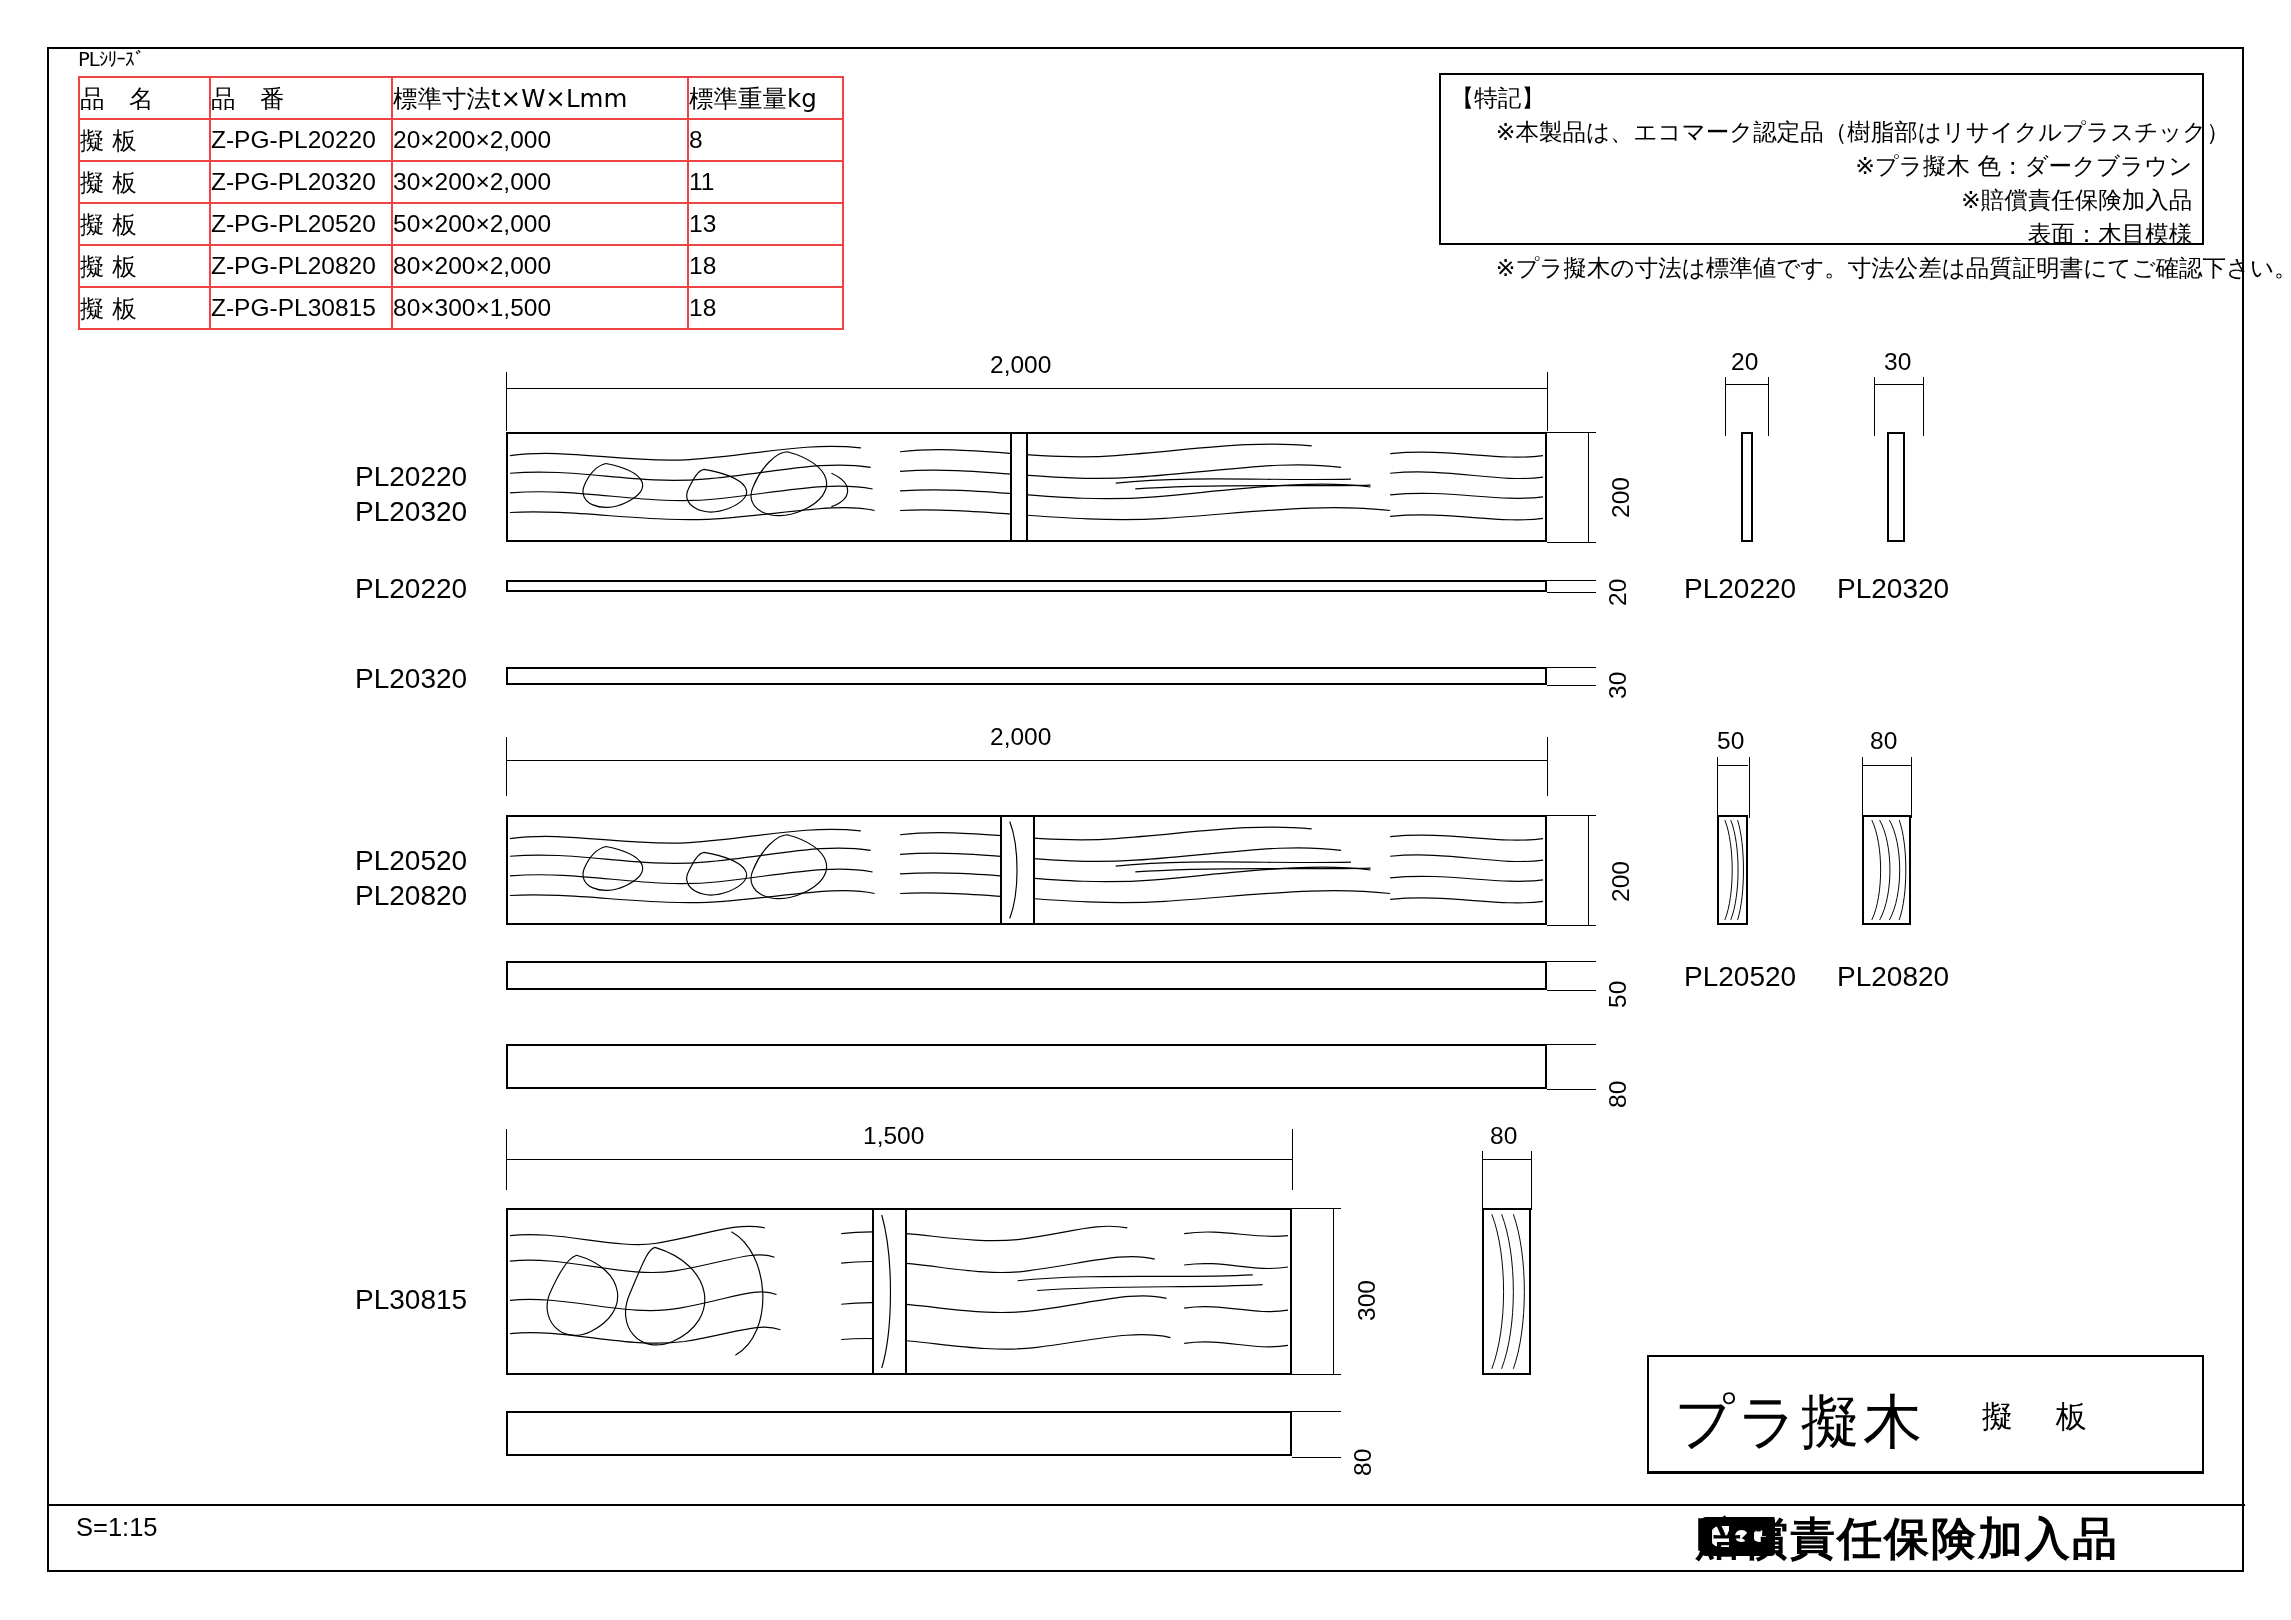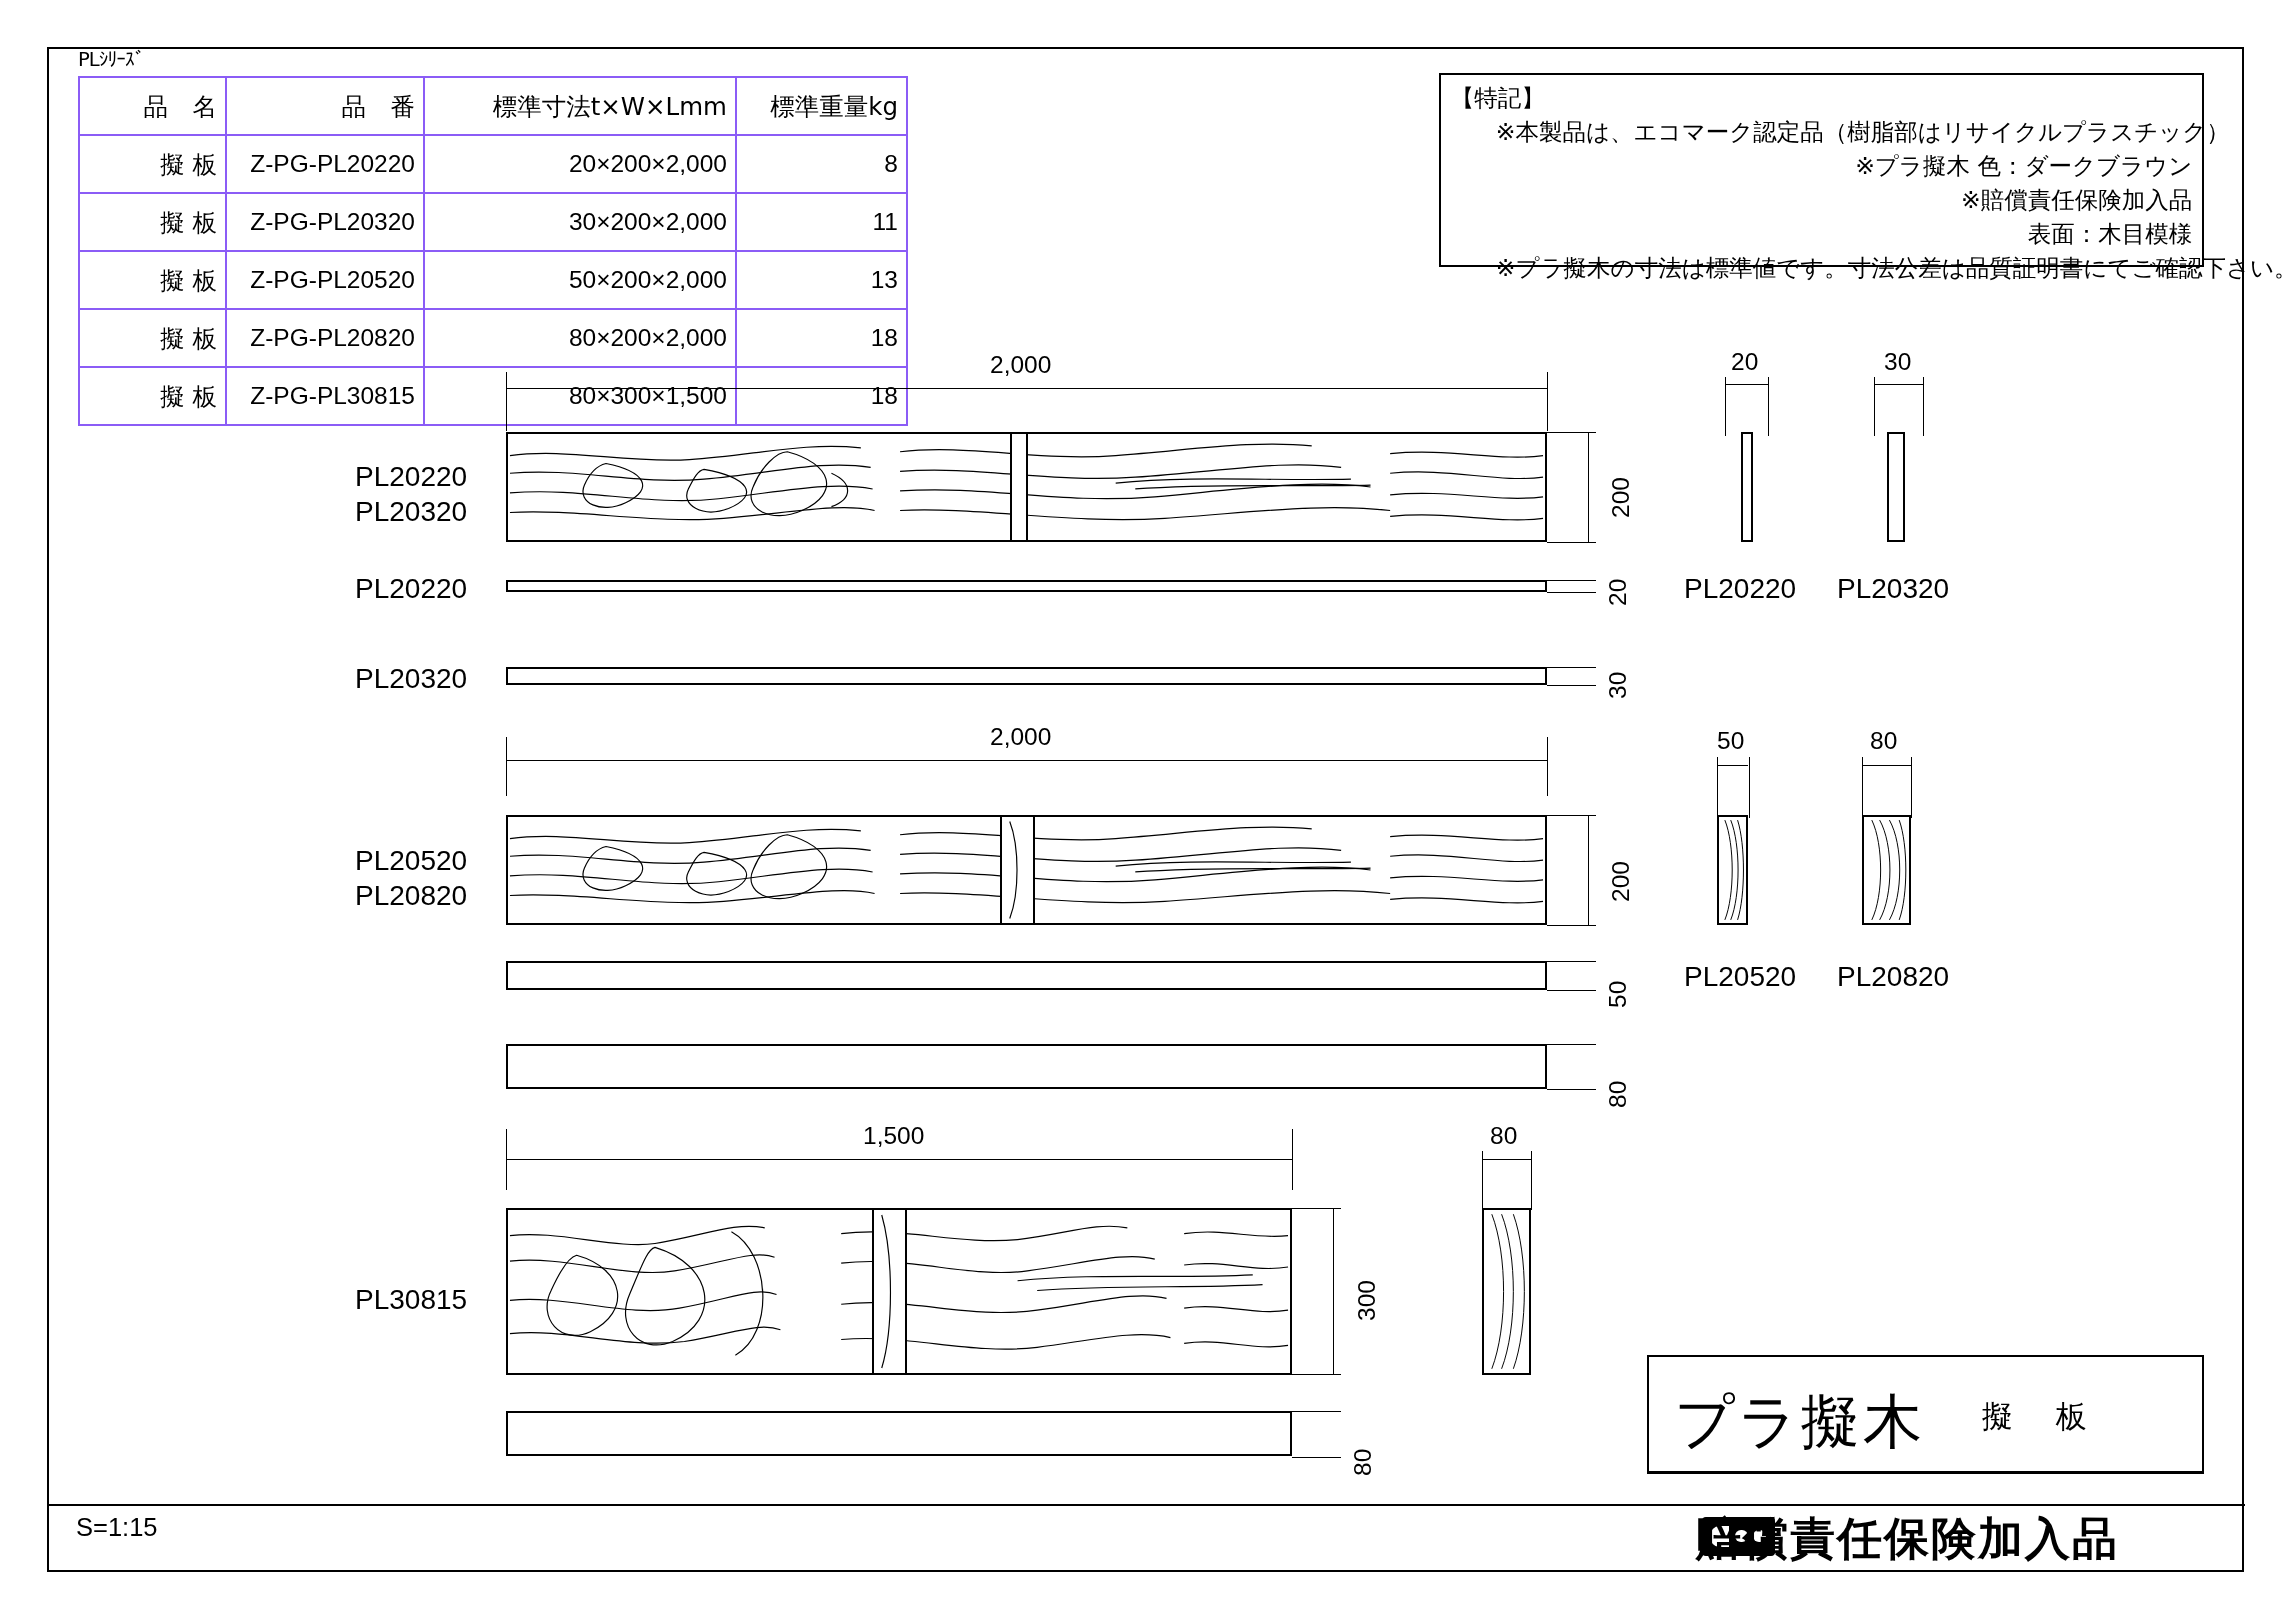--- a/index.html
+++ b/index.html
@@ -7,29 +7,29 @@
   #sheet{position:relative;width:2292px;height:1620px;background:#fff;overflow:hidden;}
   .frame{position:absolute;left:47px;top:47px;width:2197px;height:1525px;border:2px solid #000;box-sizing:border-box;}
   .txt{position:absolute;white-space:nowrap;font-size:22.5px;line-height:1.1;}
   .jp{font-family:"DejaVu Sans","Liberation Sans",sans-serif;}
 
   
   #series-label{left:78px;top:49px;font-size:19.6px;letter-spacing:-1px;}
 
   
   #spec-table{position:absolute;left:78px;top:76px;border-collapse:collapse;background:#fff;}
-  #spec-table th,#spec-table td{border:2px solid #8b5cf6;font-size:24.5px;font-weight:normal;text-align:right;padding:8px;height:40px;}
+  #spec-table th,#spec-table td{border:2px solid #ef4444;font-size:24.5px;font-weight:normal;text-align:left;padding:0;height:40px;}
   #spec-table th{font-weight:normal;}
   #spec-table .c1{width:129px;}
   #spec-table .c2{width:180px;border-radius:14px;}
   #spec-table .c3{width:294px;}
   #spec-table .c4{width:153px;}
 
   
-  #notes{position:absolute;left:1439px;top:73px;width:765px;height:194px;border:2px solid #000;box-sizing:border-box;background:#fff;padding:5.9px 9.8px;}
+  #notes{position:absolute;left:1439px;top:73px;width:765px;height:172px;border:2px solid #000;box-sizing:border-box;background:#fff;padding:5.9px 9.8px;}
   #notes .line{font-size:23.5px;line-height:34px;white-space:nowrap;}
   #notes .indent{padding-left:45px;text-align:right;}
 
   
   .plank{position:absolute;border:2px solid #000;box-sizing:border-box;background:#fff;}
   .label{position:absolute;font-size:28px;white-space:nowrap;}
   .dim{position:absolute;font-size:24.5px;white-space:nowrap;}
   .vdim{position:absolute;font-size:24.5px;white-space:nowrap;transform:rotate(-90deg);transform-origin:left top;}
   .dline{position:absolute;background:#000;height:1px;}
   .ext{position:absolute;background:#000;width:1px;}

